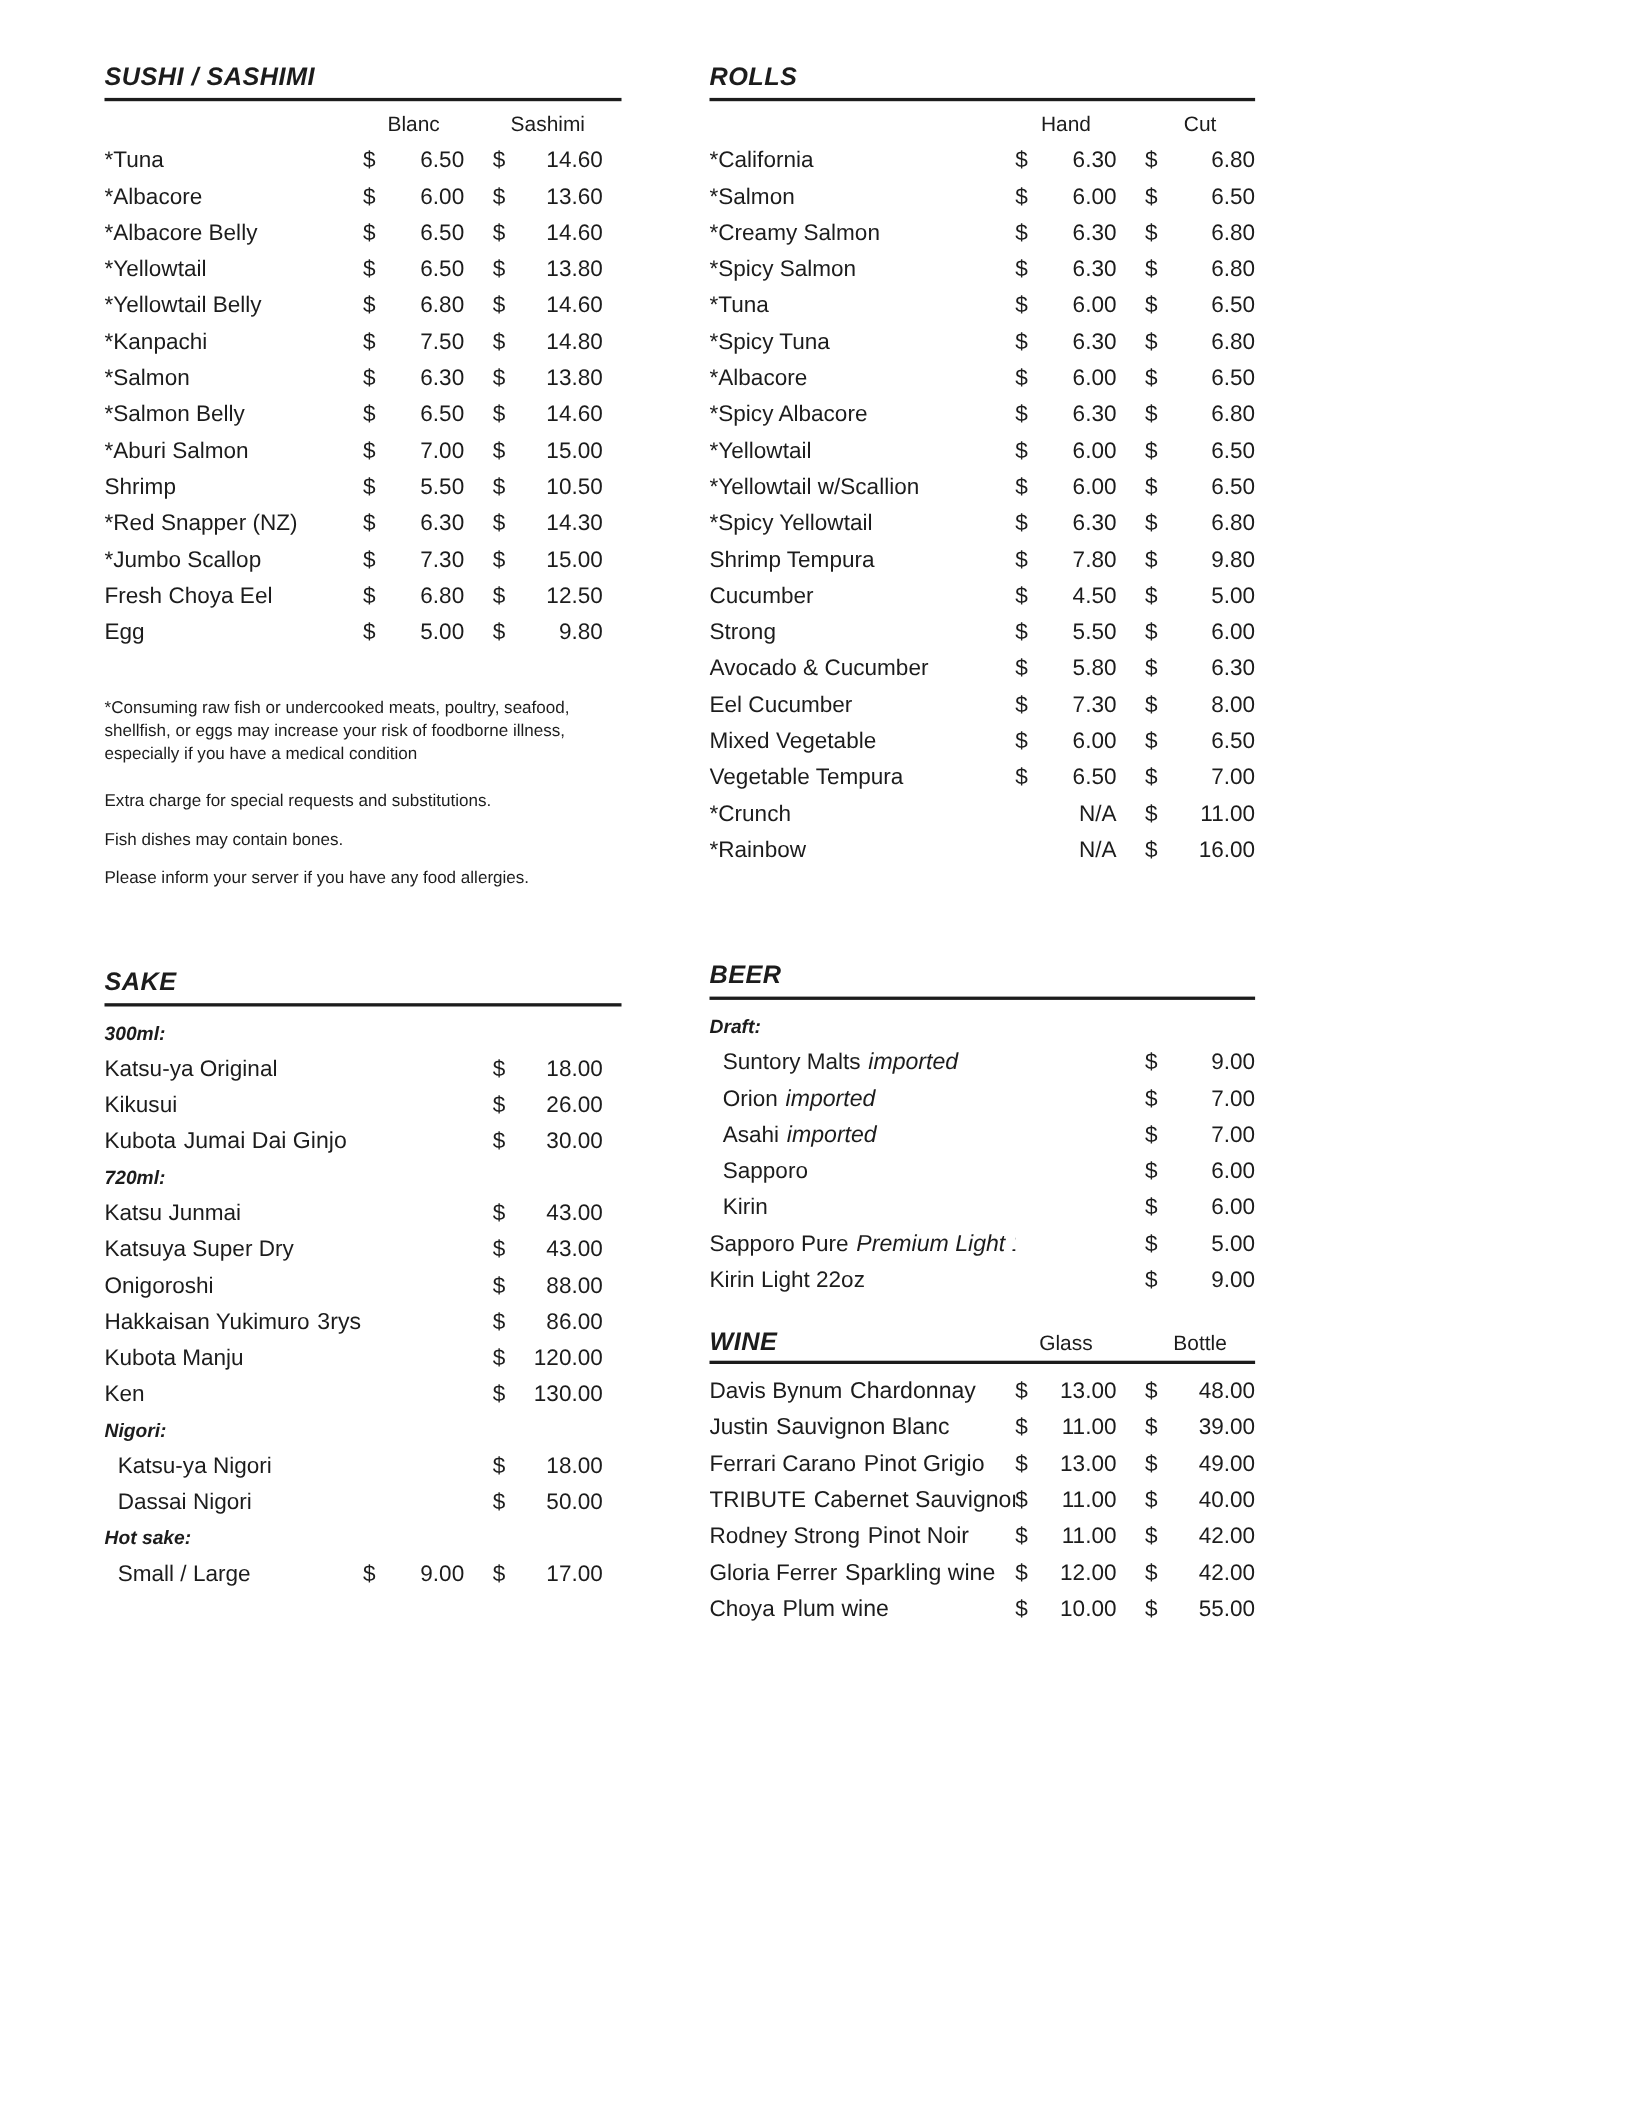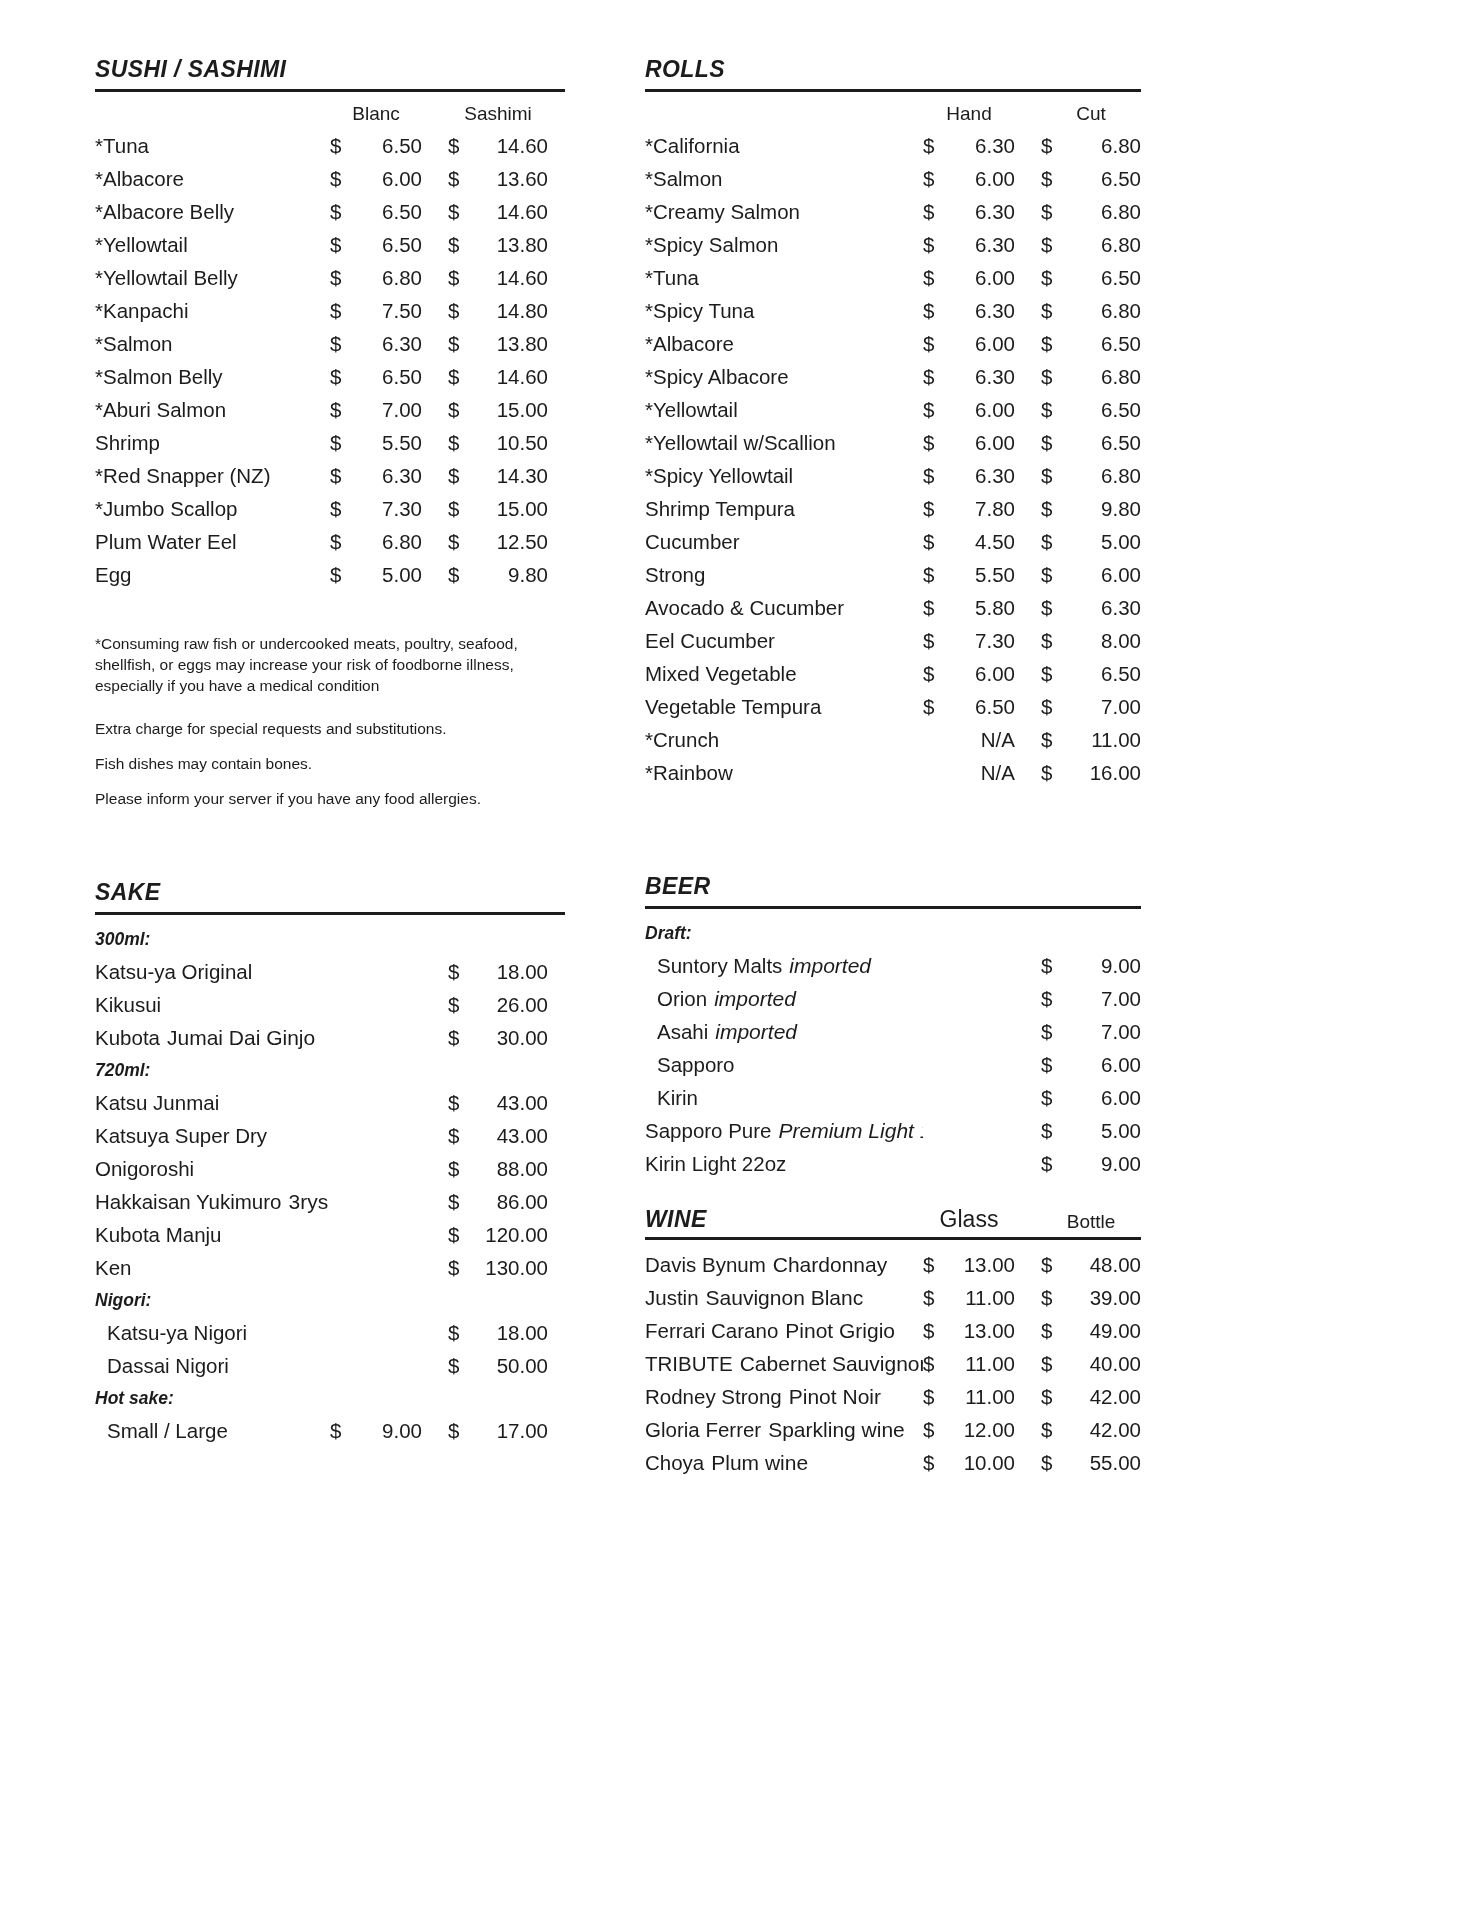--- a/index.html
+++ b/index.html
@@ -76,21 +76,21 @@
   .wine-sec { margin-top: 26px; }
 
   .wine-header { align-items: end; margin-bottom: 4px; }
   .wine-header h2 {
     margin: 0;
     font-size: 23px;
     font-weight: bold;
     font-style: italic;
     letter-spacing: 0.4px;
   }
-  .wine-header .c1 { grid-column: 2 / span 2; text-align: center; font-size: 23px; }
+  .wine-header .c1 { grid-column: 2 / span 2; text-align: center; font-size: 19px; }
   .wine-header .c2 { grid-column: 5 / span 2; text-align: center; font-size: 19px; }
 </style>
 </head>
 <body>
 
 <div class="page">
 
   <div class="col left">
 
     <section class="menu-section">
@@ -191,21 +191,21 @@
           </div>
           <div class="row">
             <span class="name">*Jumbo Scallop</span>
             <span class="d">$</span>
             <span class="p">7.30</span>
             <span class="sp"></span>
             <span class="d">$</span>
             <span class="p">15.00</span>
           </div>
           <div class="row">
-            <span class="name">Plum Water Eel</span>
+            <span class="name">Fresh Choya Eel</span>
             <span class="d">$</span>
             <span class="p">6.80</span>
             <span class="sp"></span>
             <span class="d">$</span>
             <span class="p">12.50</span>
           </div>
           <div class="row">
             <span class="name">Egg</span>
             <span class="d">$</span>
             <span class="p">5.00</span>

